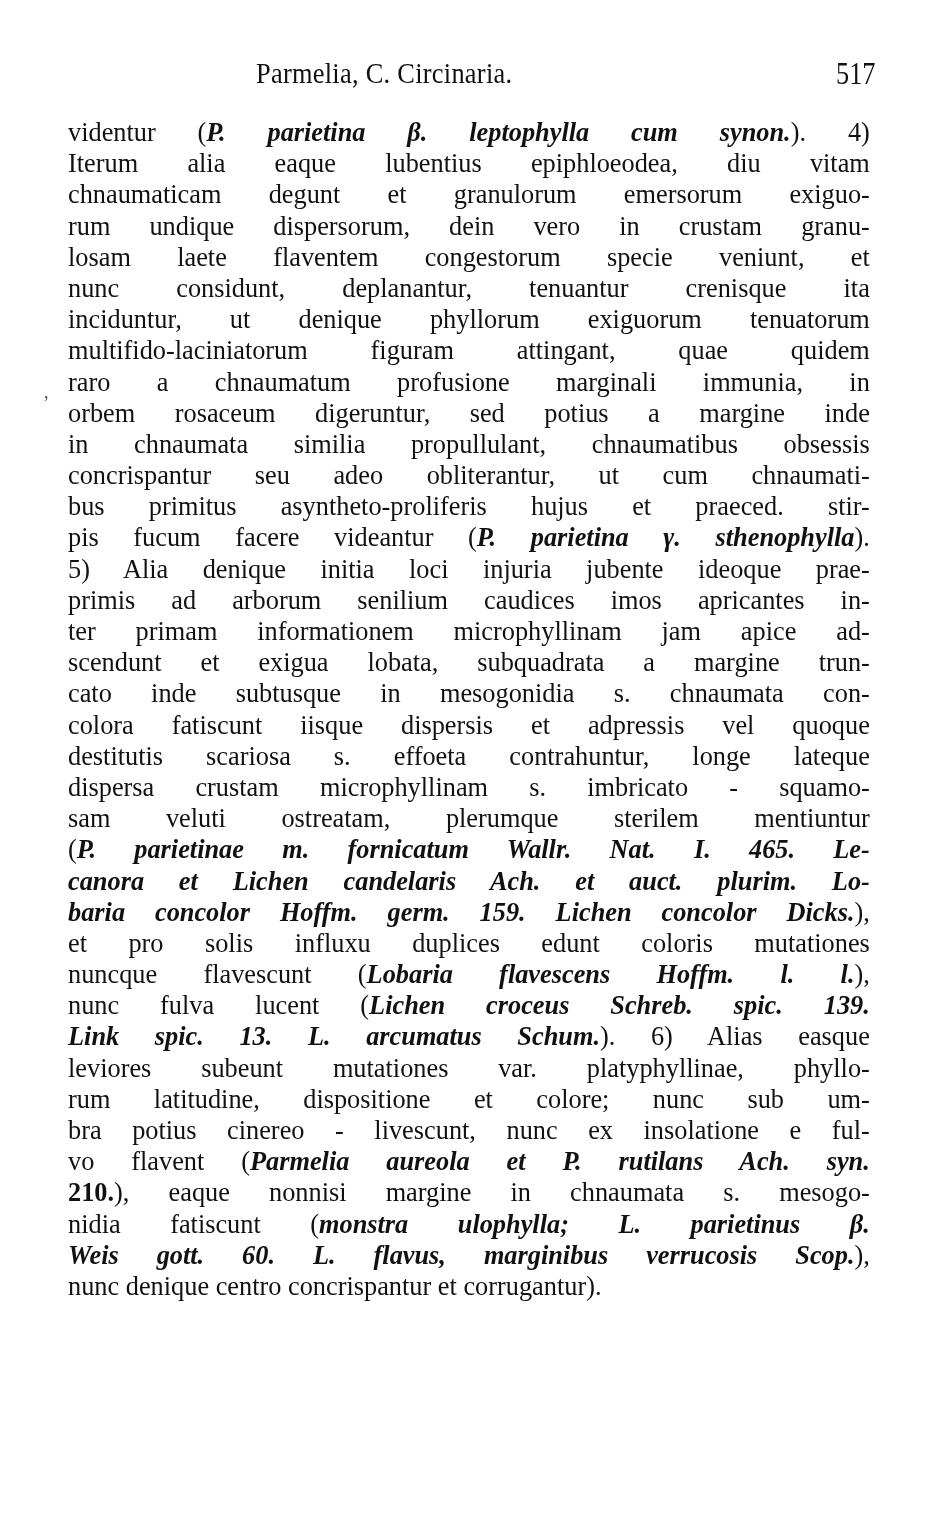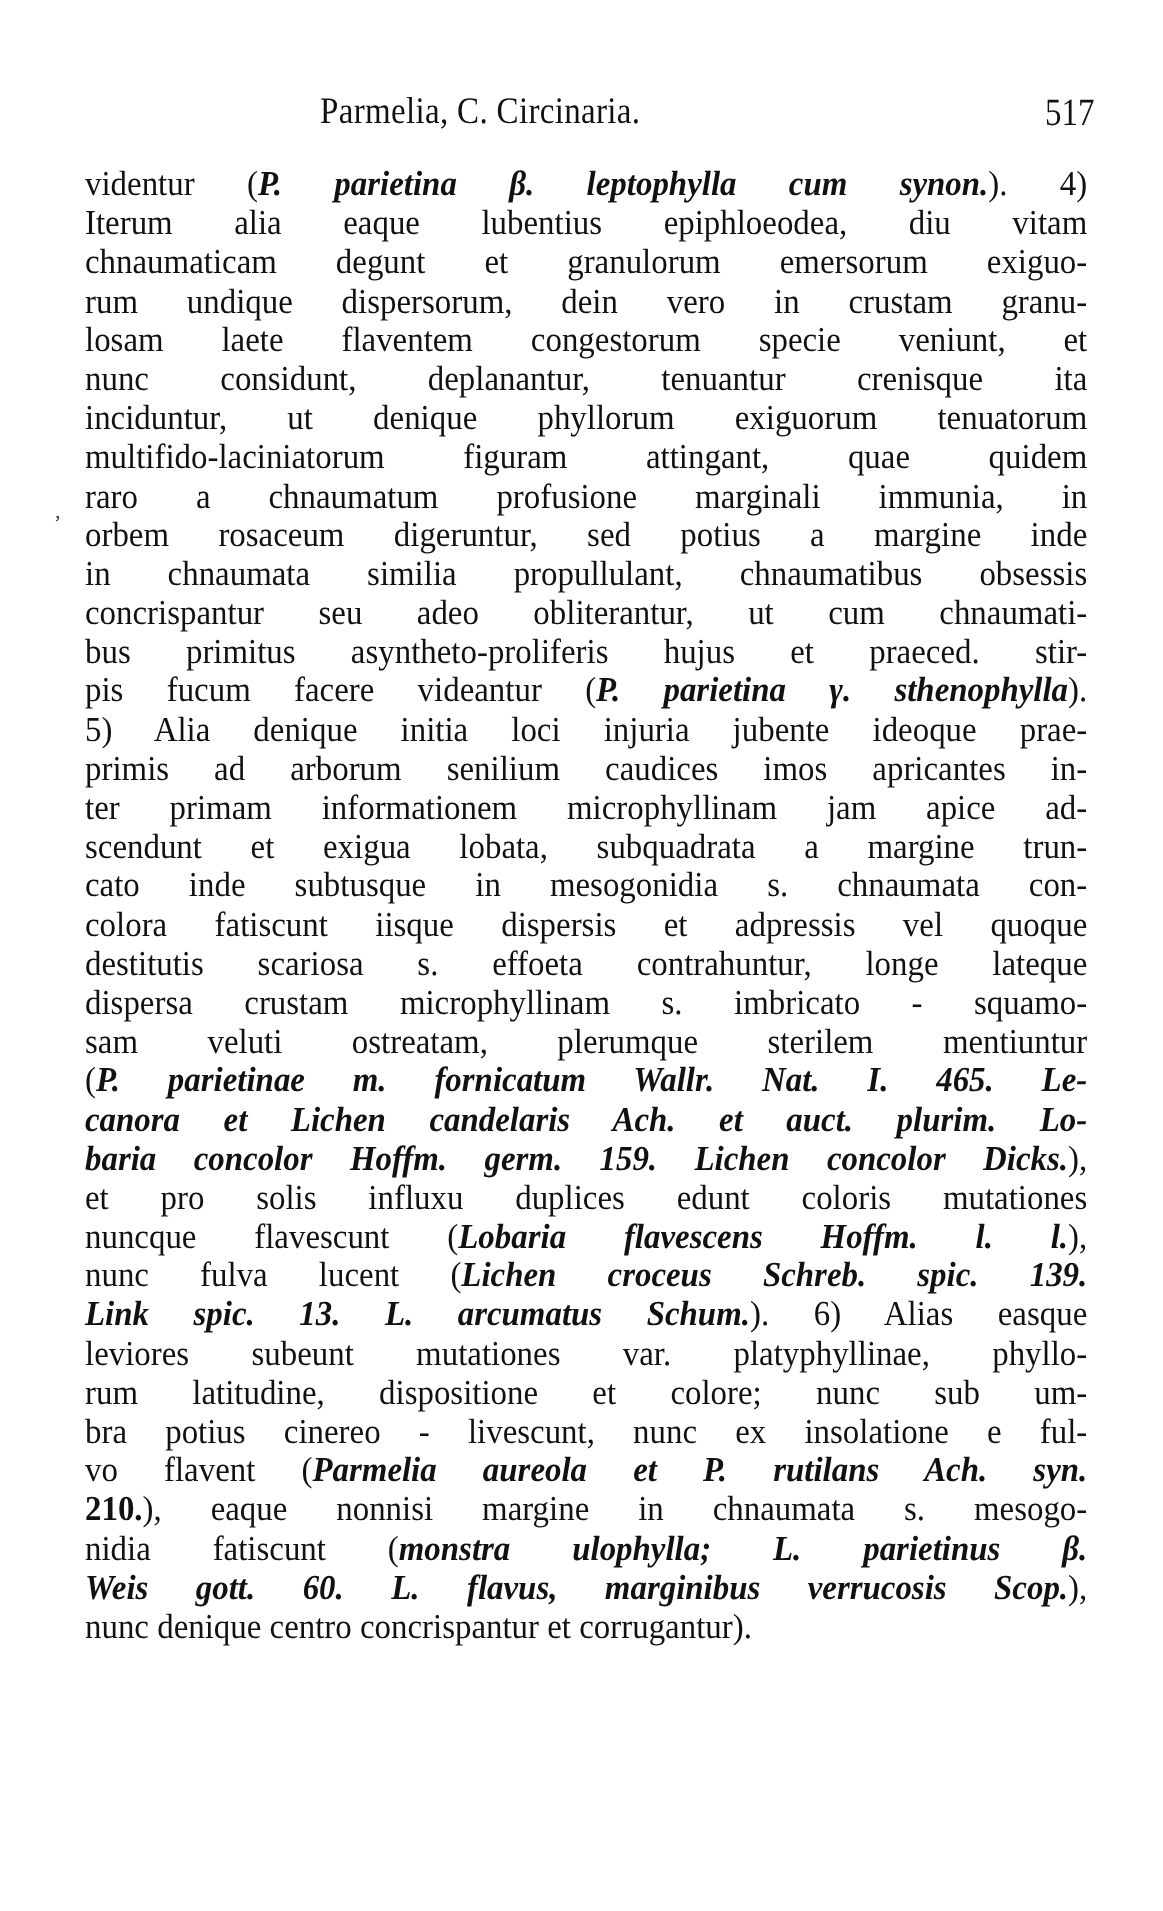--- a/index.html
+++ b/index.html
@@ -1,21 +1,21 @@
 <!DOCTYPE html>
 <html><head>
 <meta charset="utf-8">
 <style>
   html, body { margin: 0; padding: 0; background: #ffffff; }
   body {
     width: 930px; height: 1529px; position: relative; overflow: hidden;
     font-family: "Liberation Serif", "DejaVu Serif", serif;
     color: #111111;
   }
-  .page { position: absolute; left: 0; top: 16px; width: 930px; height: 1146px; }
+  .page { position: absolute; left: 0; top: 0; width: 930px; height: 1146px; }
   .header {
     position: absolute; top: 56px; left: 250px; width: 625px; height: 40px;
   }
   .running-title {
     position: absolute; left: 6px; top: 0;
     font-size: 30px; letter-spacing: 0.3px; transform: scaleX(0.88); transform-origin: left top;
   }
   .page-number {
     position: absolute; right: 0; top: 0;
     font-size: 31px; transform: scaleX(0.85); transform-origin: right top;

